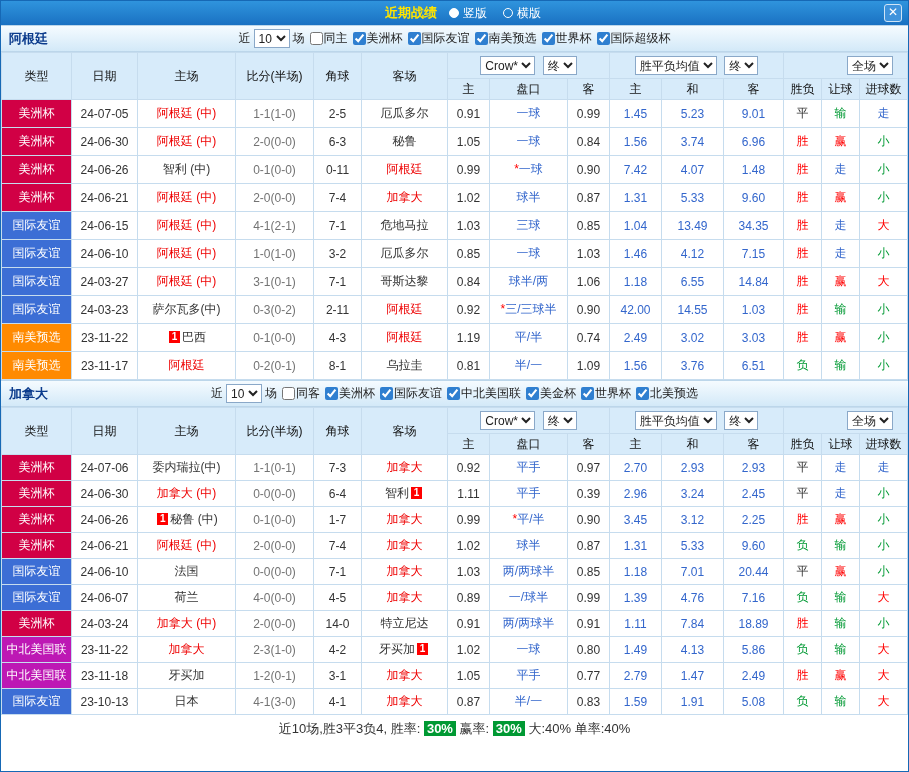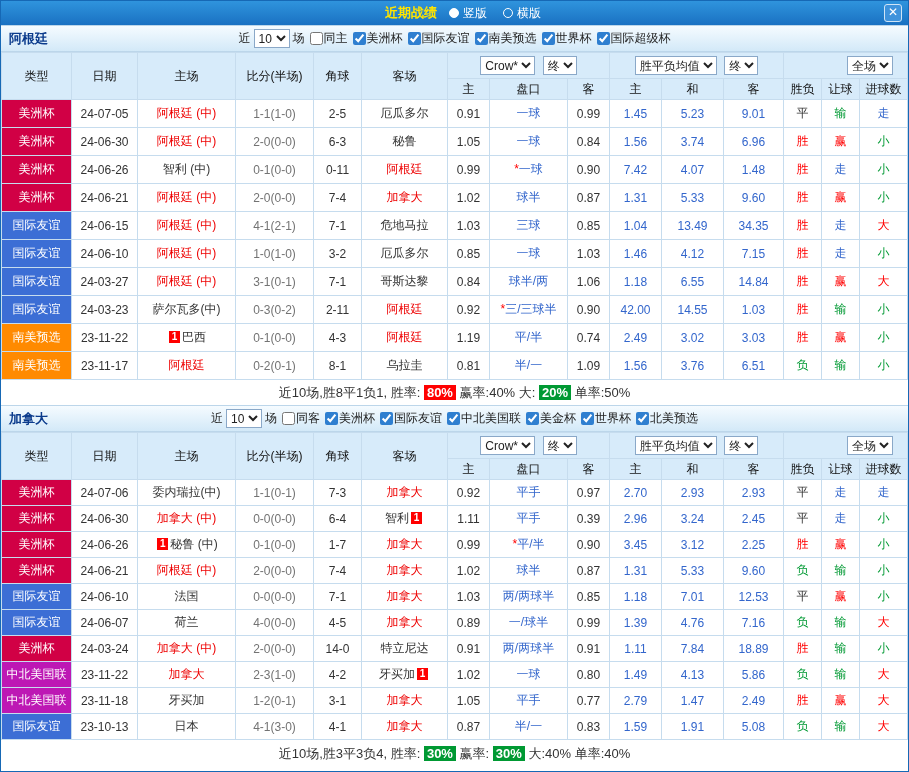--- a/index.html
+++ b/index.html
@@ -328,27 +328,20 @@
             <td class="odds">1.09</td>
             <td class="avg">1.56</td>
             <td class="avg">3.76</td>
             <td class="avg">6.51</td>
             <td class="res" style="color: rgb(0, 153, 51);">负</td>
             <td class="res" style="color: rgb(0, 153, 51);">输</td>
             <td class="res" style="color: rgb(0, 153, 51);">小</td>
           </tr>
         </tbody>
     </table>
-    <div class="summary">
-        <span>近10场,胜8平1负1, 胜率: </span>
-        <span class="chip" style="color: rgb(255, 255, 255); background: rgb(255, 0, 0);">80%</span>
-        <span> 赢率:40% 大: </span>
-        <span class="chip" style="color: rgb(255, 255, 255); background: rgb(0, 153, 51);">20%</span>
-        <span> 单率:50%</span>
-      </div>
   </div>
 
   <div class="section sec1">
     <div class="section-header">
       <span class="team-name">加拿大</span>
       <span class="filters">
         <span>近</span>
         <select><option>10</option></select>
         <span>场</span>
         <label class="cb">
@@ -500,21 +493,21 @@
             <td class="date">24-06-10</td>
             <td class="team"><span>法国</span></td>
             <td class="score">0-0(0-0)</td>
             <td class="corner">7-1</td>
             <td class="team"><span class="focus">加拿大</span></td>
             <td class="odds">1.03</td>
             <td class="handicap">两/两球半</td>
             <td class="odds">0.85</td>
             <td class="avg">1.18</td>
             <td class="avg">7.01</td>
-            <td class="avg">12.53</td>
+            <td class="avg">20.44</td>
             <td class="res" style="color: rgb(51, 51, 51);">平</td>
             <td class="res" style="color: rgb(255, 0, 0);">赢</td>
             <td class="res" style="color: rgb(0, 153, 51);">小</td>
           </tr>
           <tr>
             <td class="league" style="background: rgb(60, 110, 213);">国际友谊</td>
             <td class="date">24-06-07</td>
             <td class="team"><span>荷兰</span></td>
             <td class="score">4-0(0-0)</td>
             <td class="corner">4-5</td>

